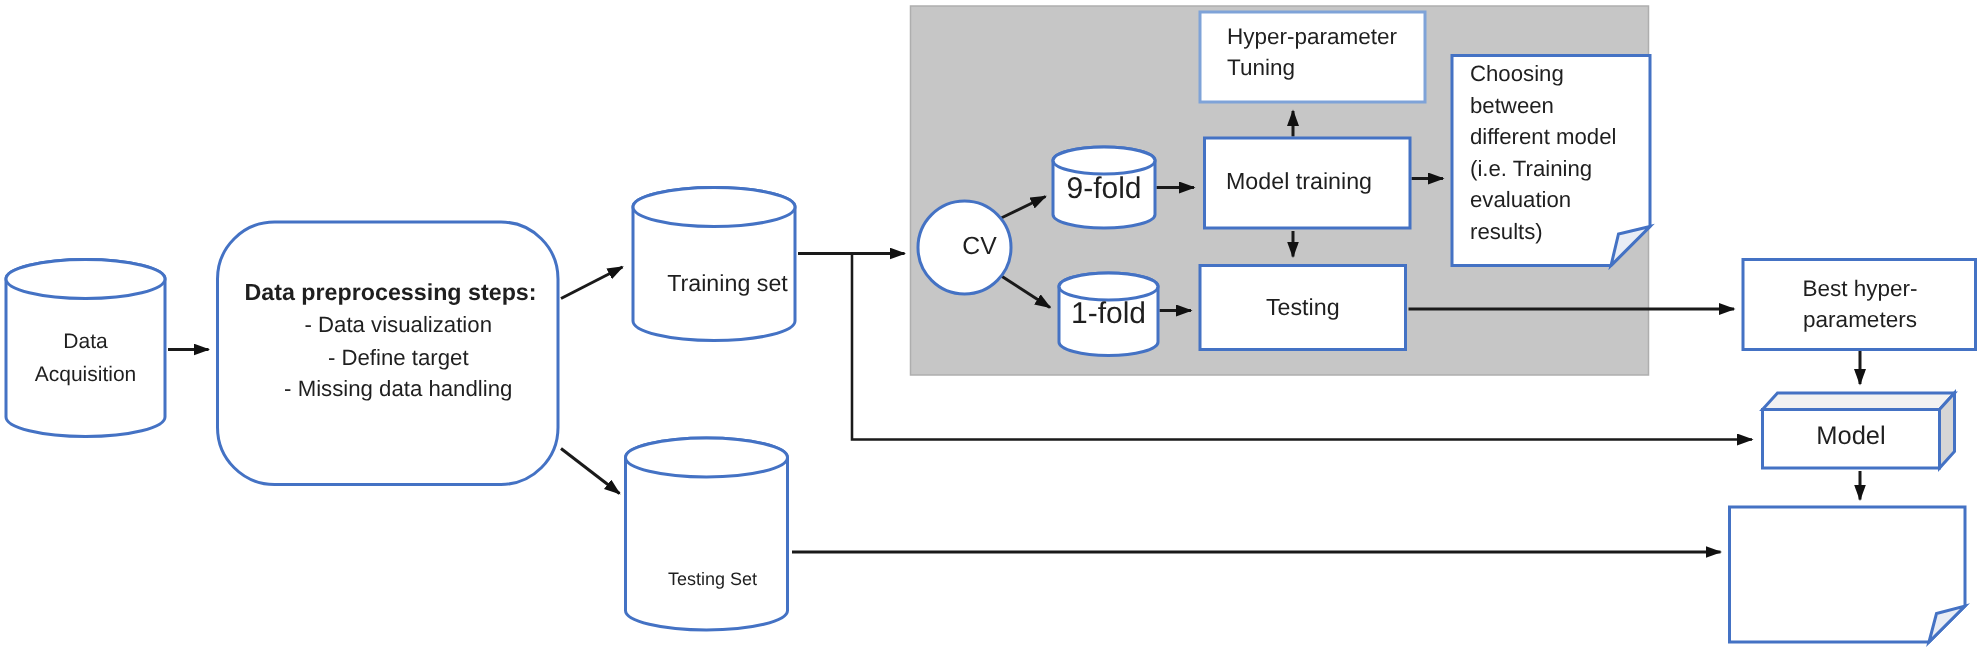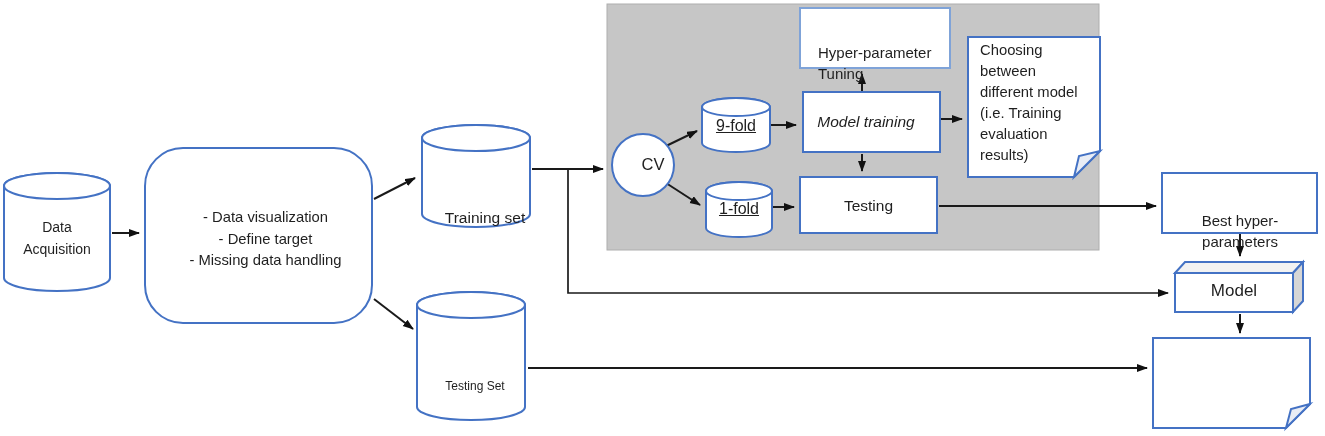--- a/index.html
+++ b/index.html
@@ -3,22 +3,22 @@
 <meta charset="utf-8">
 <style>
   html,body { margin:0; padding:0; background:#ffffff; }
   .stage {
     position:relative; width:1325px; height:436px; background:#ffffff;
     font-family:"Liberation Sans", sans-serif; color:#1f1f1f; overflow:hidden;
   }
   .stage svg { position:absolute; left:0; top:0; }
   .lbl { position:absolute; line-height:20px; }
   .ctr { text-align:center; }
-  .s15 { font-size:15px;margin-top:28px; }
-  .s16 { font-size:16px;text-decoration:underline; }
+  .s15 { font-size:15px; }
+  .s16 { font-size:20px; }
   .bullets div { white-space:nowrap; }
 </style>
 </head>
 <body>
 
 <div class="stage">
 
   <svg width="1325" height="436" viewBox="0 0 1325 436">
     <defs>
       <marker id="ah" markerUnits="userSpaceOnUse" markerWidth="13" markerHeight="10" refX="10" refY="4" orient="auto">
@@ -96,39 +96,40 @@
     </g>
 
     <g stroke="#4472c4" stroke-width="2">
       <path d="M1153,338 H1310 V404 L1286,428 H1153 Z" fill="#ffffff"></path>
       <path d="M1286,428 L1291,409 L1310,404 Z" fill="#e9edf5"></path>
     </g>
   </svg>
 
   <div class="lbl ctr" style="left:9px; top:216px; width:96px; font-size:14px; line-height:22px;">Data Acquisition</div>
 
+  <div class="lbl" style="left:163px; top:186px; width:205px; font-size:15.5px; font-weight:700;">Data preprocessing steps:</div>
   <div class="lbl bullets" style="left:163px; top:207px; width:205px; font-size:14.8px; line-height:21.5px;text-align:center;">
     <div>- Data visualization</div>
     <div>- Define target</div>
     <div>- Missing data handling</div>
   </div>
 
   <div class="lbl ctr s15" style="left:421px; top:180px; width:128px; font-size:15.5px;">Training set</div>
 
   <div class="lbl ctr" style="left:416px; top:376px; width:118px; font-size:12px;">Testing Set</div>
 
   <div class="lbl ctr" style="left:613px; top:154px; width:80px; font-size:16.5px;">CV</div>
 
   <div class="lbl ctr s16" style="left:702px; top:116px; width:68px;">9-fold</div>
 
   <div class="lbl ctr s16" style="left:706px; top:199px; width:66px;">1-fold</div>
 
   <div class="lbl s15" style="left:818px; top:14px; width:120px; line-height:21px;">Hyper-parameter Tuning</div>
 
-  <div class="lbl ctr" style="left:803px; top:112px; width:126px; font-size:15.5px;font-style:italic;">Model training</div>
+  <div class="lbl ctr" style="left:803px; top:112px; width:126px; font-size:15.5px;">Model training</div>
 
   <div class="lbl ctr" style="left:800px; top:196px; width:137px; font-size:15.5px;">Testing</div>
 
   <div class="lbl" style="left:980px; top:40px; width:104px; font-size:14.8px; line-height:21px;">Choosing between different model (i.e. Training evaluation results)</div>
 
   <div class="lbl ctr s15" style="left:1180px; top:182px; width:120px; line-height:21px;">Best hyper-parameters</div>
 
   <div class="lbl ctr" style="left:1175px; top:281px; width:118px; font-size:17px;">Model</div>
 
 

